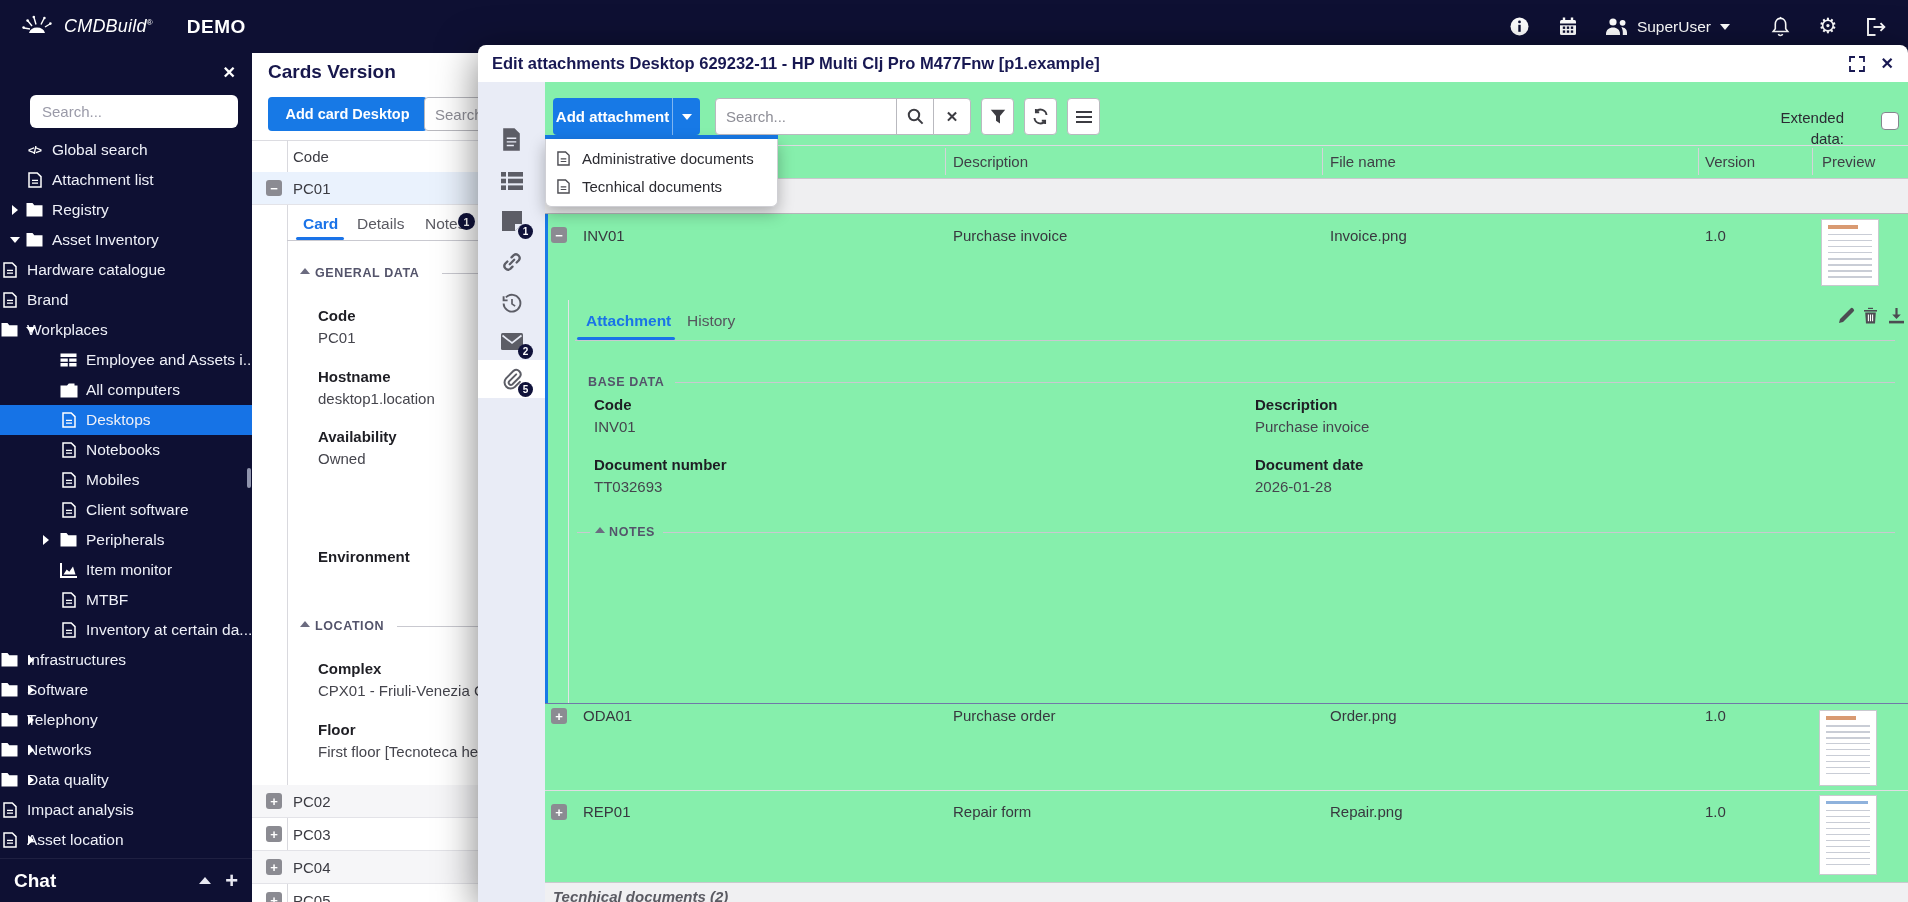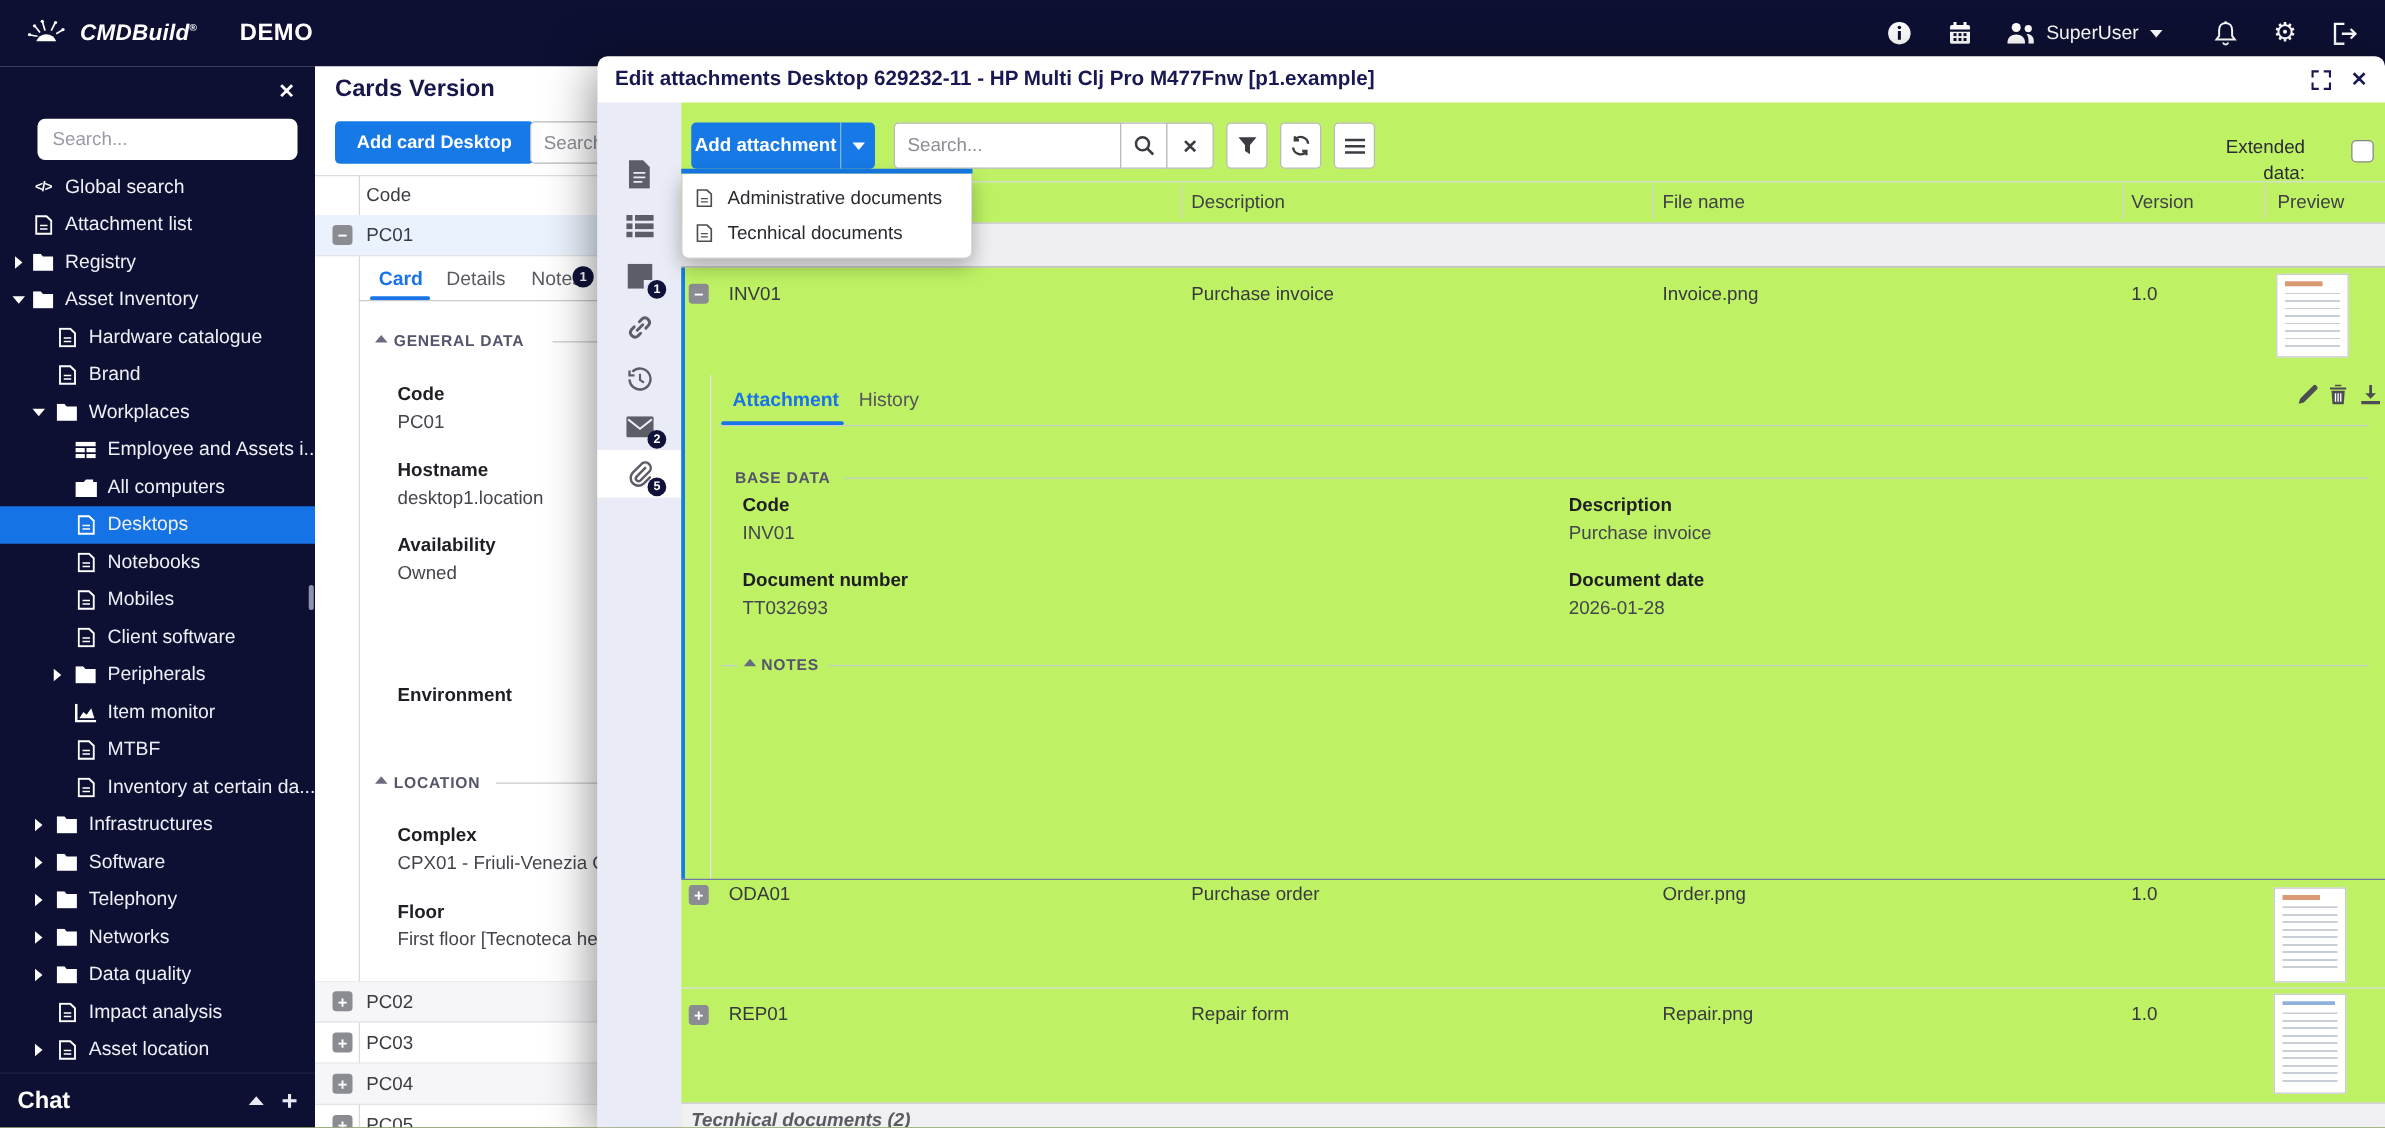--- a/index.html
+++ b/index.html
@@ -2,35 +2,35 @@
 <html><head>
 <meta charset="utf-8">
 <style>
   *{box-sizing:border-box;margin:0;padding:0}
   body{margin:0;background:#1c1c1c;font-family:"Liberation Sans",sans-serif}
   .stage{position:relative;width:1908px;height:902px;overflow:hidden;background:#fff}
   svg{display:block}
   
   .topbar{position:absolute;left:0;top:0;width:1908px;height:53px;background:#0e1033;display:flex;align-items:center;justify-content:space-between;padding:0 20px;z-index:5}
   .tb-left{display:flex;align-items:center;gap:10px}
-  .brand{color:#fff;font-weight:bold;font-style:italic;font-size:18px;letter-spacing:.2px}
+  .brand{color:#fff;font-weight:normal;font-style:italic;font-size:18px;letter-spacing:.2px}
   .brand sup{font-size:8px;font-style:normal}
   .env{color:#fff;font-weight:bold;font-size:19px;margin-left:24px;letter-spacing:.5px}
   .tb-right{display:flex;align-items:center;gap:24px;color:#fff}
   .tbi{display:flex;align-items:center;justify-content:center;width:24px;height:24px}
   .usergrp{display:flex;align-items:center;gap:9px}
   .usr{font-size:15.5px;color:#fff}
   .car-dn-w{width:0;height:0;border-left:5px solid transparent;border-right:5px solid transparent;border-top:6px solid #fff}
   
   .sidebar{position:absolute;left:0;top:53px;width:252px;height:849px;background:#0e1033;z-index:4}
   .sb-close{position:absolute;right:16px;top:10px;color:#fff;font-size:16px;font-weight:bold;cursor:default}
   .sb-search{position:absolute;left:30px;top:42px;width:208px;height:33px;border:none;border-radius:6px;background:#fff;font-size:15px;padding:0 12px;color:#333;font-family:"Liberation Sans",sans-serif}
   .sb-search::placeholder{color:#9a9aa8}
   .sni{position:absolute;left:0;width:252px;height:30px;display:flex;align-items:center;color:#eef0f8;font-size:15.5px;white-space:nowrap;overflow:hidden}
-  .d0{padding-left:25px}.d1{padding-left:44px}.d2{padding-left:59px}
+  .d0{padding-left:25px}.d1{}.d2{padding-left:59px}
   .sni.sel{background:#1673e6}
   .ic{width:19px;height:19px;margin-right:8px;display:flex;align-items:center;justify-content:center;color:#fff;flex:none}
   .codeic{font-weight:bold;font-size:11px;letter-spacing:-1px;color:#fff}
   .car{position:absolute;width:0;height:0}
   .car.r{border-top:5px solid transparent;border-bottom:5px solid transparent;border-left:6px solid #fff}
   .car.d{border-left:5px solid transparent;border-right:5px solid transparent;border-top:6px solid #fff}
   .snl{overflow:hidden;text-overflow:clip}
   .sb-thumb{position:absolute;right:1px;top:415px;width:4px;height:20px;background:#8f94ad;border-radius:2px}
   .chatbar{position:absolute;left:0;bottom:0;width:252px;height:44px;display:flex;align-items:center;padding:0 14px;border-top:1px solid rgba(255,255,255,.07)}
   .chatttl{color:#fff;font-size:19px;font-weight:bold}
@@ -62,21 +62,21 @@
   
   .modal{position:absolute;left:478px;top:45px;width:1430px;height:857px;background:#fff;border-radius:8px 8px 0 0;box-shadow:0 8px 40px rgba(0,0,0,.5);z-index:100}
   .m-head{display:flex;align-items:center;height:37px;padding:0 14px}
   .m-title{font-size:16.5px;font-weight:bold;color:#181852;white-space:nowrap}
   .m-tools{margin-left:auto;display:flex;align-items:center;gap:16px}
   .m-x{color:#181852;font-size:16px;font-weight:bold}
   .strip{position:absolute;left:0;top:37px;width:67px;bottom:0;background:#e9ecf6}
   .stitem{position:absolute;left:0;width:67px;height:38px;display:flex;align-items:center;justify-content:center;color:#5c5d66}
   .stitem.on{background:#fff}
   .bdg{position:absolute;right:12px;bottom:1px;width:15px;height:15px;border-radius:50%;background:#10123a;color:#fff;font-size:10px;font-weight:bold;display:flex;align-items:center;justify-content:center}
-  .m-content{position:absolute;left:67px;top:37px;right:0;bottom:0;background:#bef264}
+  .m-content{position:absolute;left:67px;top:37px;right:0;bottom:0;background:#86efac}
   .m-add{position:absolute;left:8px;top:16px;width:147px;height:37px;display:flex;align-items:stretch;background:#1779e6;border-radius:4px;color:#fff}
   .m-add .lblpart{flex:1;display:flex;align-items:center;justify-content:center;font-size:15px;font-weight:bold}
   .m-add .carpart{width:28px;display:flex;align-items:center;justify-content:center;border-left:1px solid rgba(255,255,255,.45)}
   .m-search{position:absolute;left:170px;top:16px;width:182px;height:37px;border:1px solid #b9b9bf;border-radius:4px 0 0 4px;font-size:15px;padding:0 10px;color:#333;font-family:"Liberation Sans",sans-serif}
   .m-search::placeholder{color:#8d8d96}
   .sqbtn{position:absolute;top:16px;height:37px;background:#fff;border:1px solid #b9b9bf;display:flex;align-items:center;justify-content:center;color:#3c3c42}
   .xglyph{font-size:15px;font-weight:bold;color:#3c3c42}
   .ext{position:absolute;left:1189px;top:25px;width:110px;text-align:right;font-size:15px;font-weight:normal;color:#2b2b33;line-height:21px}
   .cbx{position:absolute;left:1336px;top:30px;width:18px;height:18px;border:1.5px solid #85858d;border-radius:4px;background:#fff}
   .hcell{position:absolute;top:63px;height:33px;line-height:33px;font-size:15px;color:#3f3f46;white-space:nowrap}

